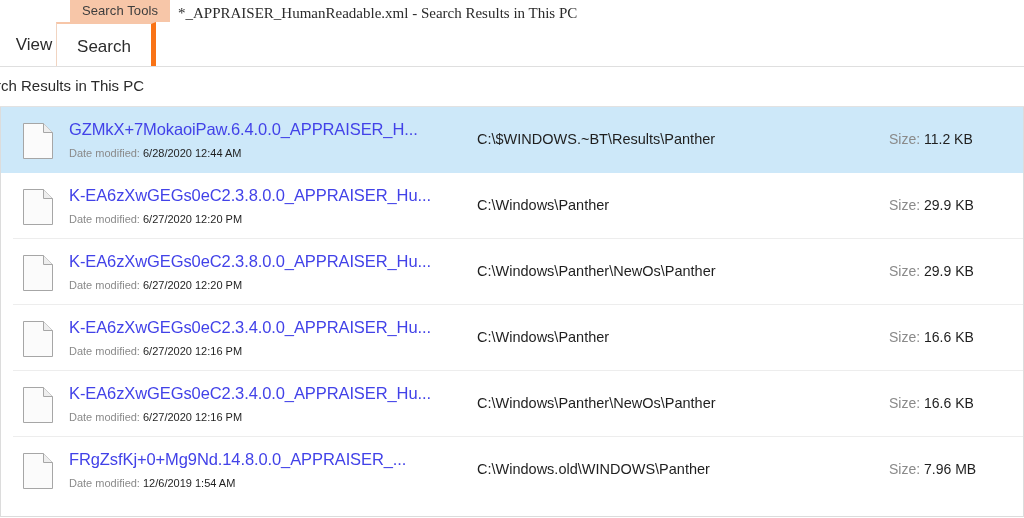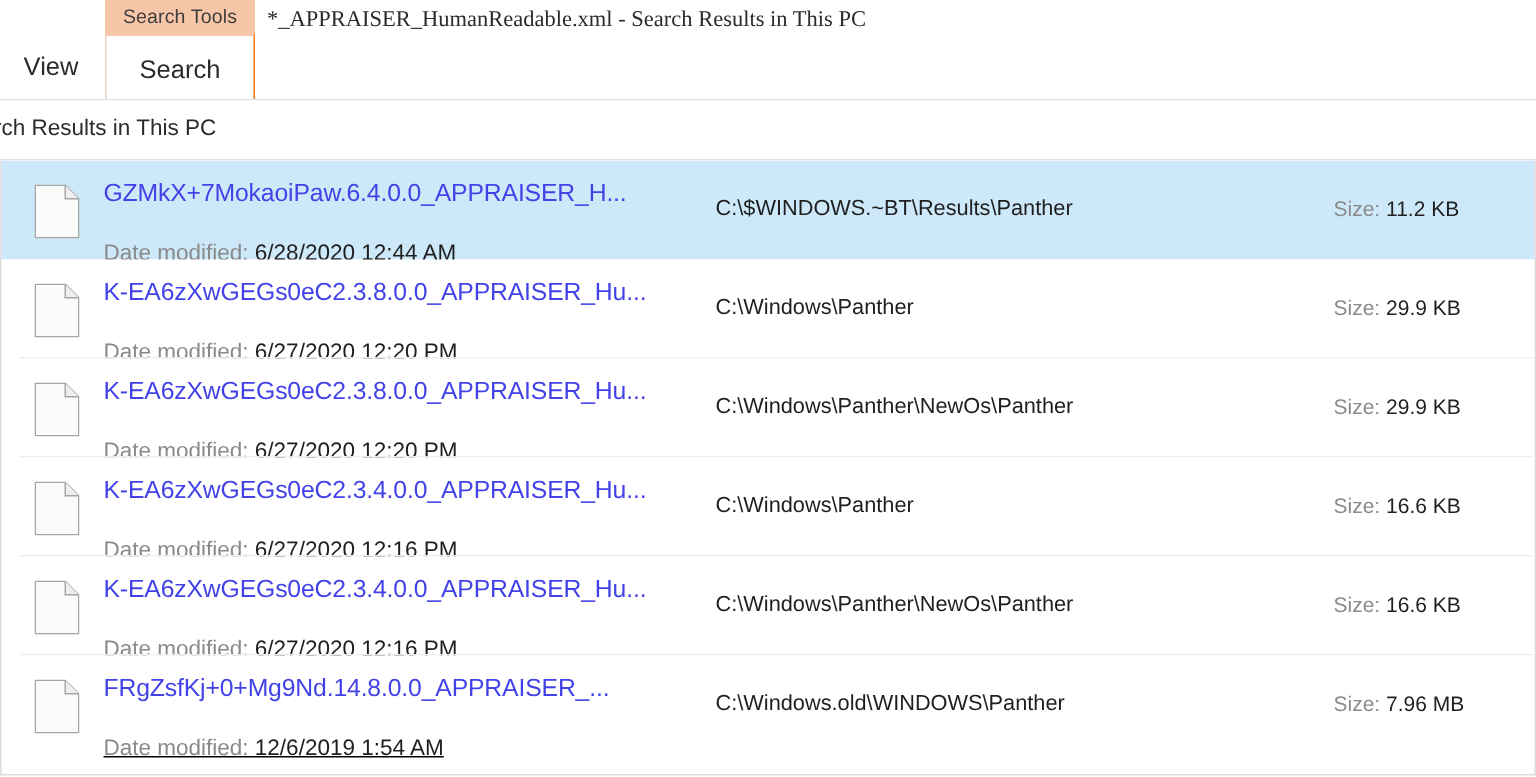--- a/index.html
+++ b/index.html
@@ -66,25 +66,25 @@
     box-sizing: border-box;
     white-space: nowrap;
   }
 
   .tab-view {
     left: 6px;
     width: 56px;
   }
 
   .tab-search {
-    left: 70px;
+    left: 56px;
     width: 100px;
     background: #ffffff;
     border-left: 1px solid #f1d4c1;
-    border-right: 1px solid #f97316;
+    border-right: 5px solid #f97316;
     border-top: 2px solid #f7c6a8;
   }
 
   .win-title {
     position: absolute;
     left: 178px;
     top: 3px;
     font-size: 15px;
     color: #2b2b2b;
     line-height: 20px;
@@ -159,25 +159,24 @@
     font-size: 16.5px;
     line-height: 24px;
     color: #4242e8;
     white-space: nowrap;
     letter-spacing: -0.1px;
   }
 
   .fmeta {
     position: absolute;
     left: 68px;
-    top: 52px;
-    font-size: 15px;
+    top: 36px;
+    font-size: 11px;
     line-height: 20px;
     white-space: nowrap;
-    text-decoration: underline;
   }
   .fmeta .lbl { color: #8a8a8a; }
   .fmeta .val { color: #1f1f1f; }
 
   .fpath {
     position: absolute;
     left: 476px;
     top: 22px;
     font-size: 14.5px;
     line-height: 20px;

